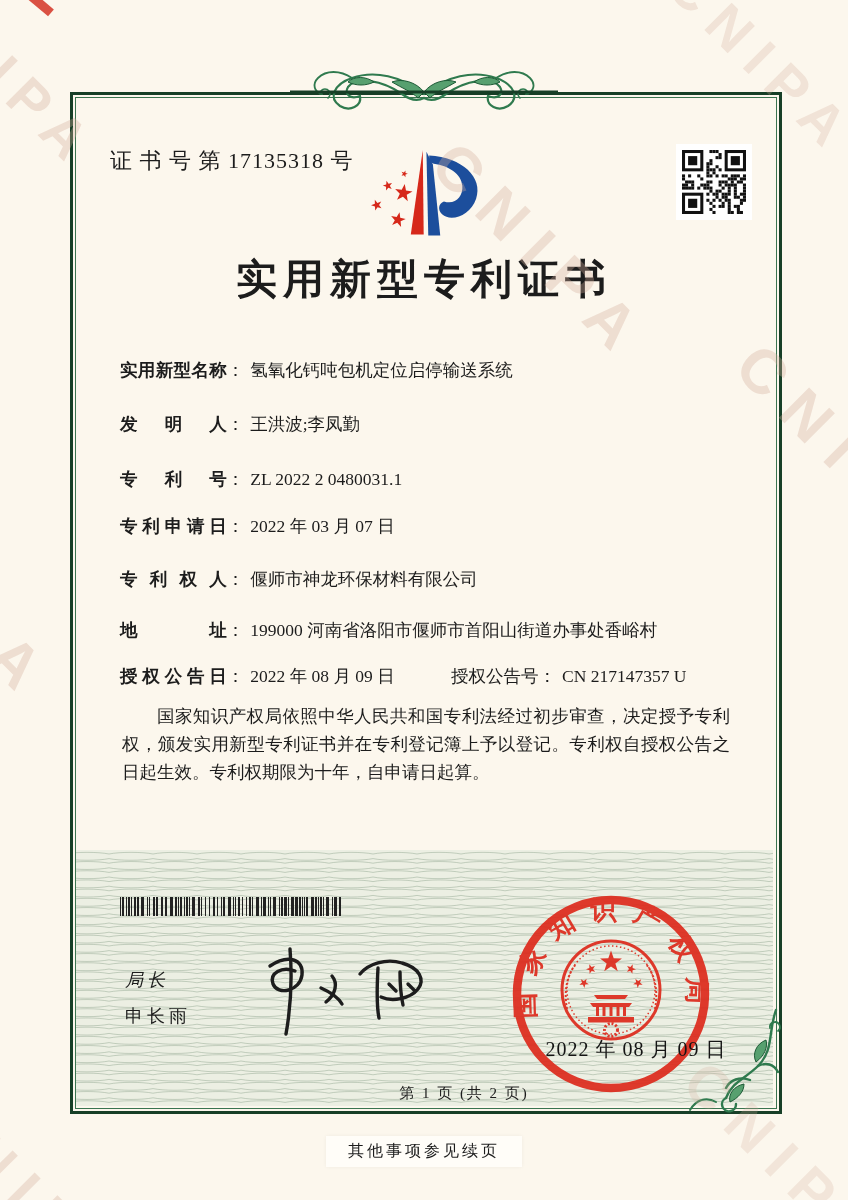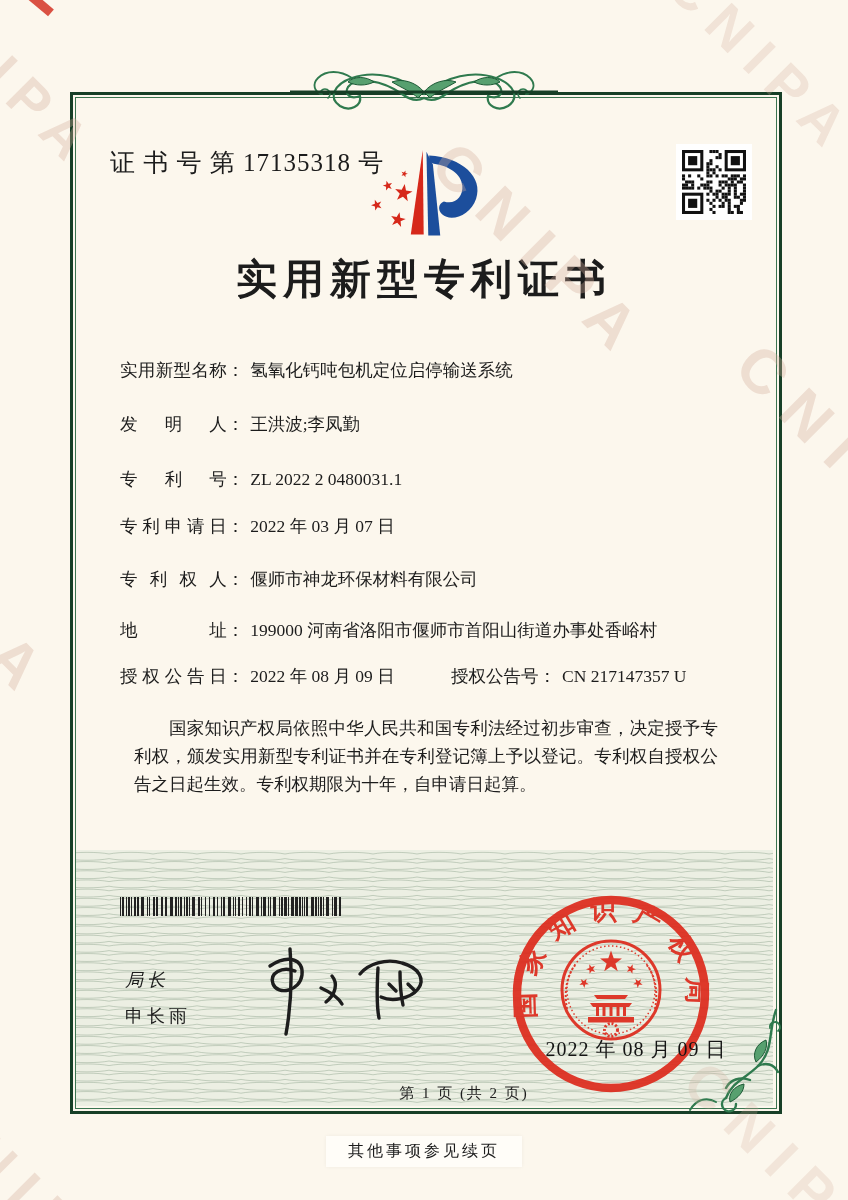--- a/index.html
+++ b/index.html
@@ -11,34 +11,34 @@
          border:3px solid #173f27;z-index:2;}
   .frame-inner{position:absolute;inset:2px;border:1px solid #3a7450;}
   
   .band{position:absolute;left:75px;top:850px;width:698px;height:256px;
         background:#ecefe3;z-index:1;overflow:hidden;}
   
   .wm{position:absolute;z-index:6;pointer-events:none;
       font-family:"Liberation Sans","DejaVu Sans",sans-serif;font-weight:bold;
       color:rgba(210,173,156,0.34);transform-origin:left top;white-space:nowrap;}
   
-  .certno{position:absolute;left:110px;top:146px;font-size:25px;letter-spacing:1px;z-index:3;}
+  .certno{position:absolute;left:110px;top:146px;font-size:22px;letter-spacing:1px;z-index:3;}
   .qrbox{position:absolute;left:676px;top:144px;width:76px;height:76px;background:#fff;z-index:3;}
   .title{position:absolute;left:0;top:252px;width:100%;text-align:center;font-size:41px;
          font-weight:bold;letter-spacing:6px;z-index:3;}
   
   .fields{position:absolute;left:120px;top:352px;width:618px;z-index:3;font-size:17.5px;}
   .frow{position:absolute;left:0;white-space:nowrap;}
   .flabel{display:inline-block;width:6.1em;text-align:justify;text-align-last:justify;
-          vertical-align:top;}
+          vertical-align:top;font-weight:bold;}
   .fcolon{margin-right:6px;}
   
   .bodytext{position:absolute;left:118px;top:698px;width:616px;z-index:3;
             font-size:17.5px;line-height:28px;text-align:justify;}
-  .bodytext p{margin:16px;text-indent:2em;}
+  .bodytext p{margin:4px;text-indent:2em;}
   
   .barcode{position:absolute;left:120px;top:897px;width:222px;height:19px;z-index:3;}
   .officer-title{position:absolute;left:125px;top:968px;font-size:18px;letter-spacing:4px;z-index:3;font-style:italic;}
   .officer-name{position:absolute;left:125px;top:1004px;font-size:18px;letter-spacing:4px;z-index:3;}
   .signature{position:absolute;left:248px;top:944px;z-index:3;}
   .seal{position:absolute;left:505px;top:888px;width:212px;height:212px;z-index:3;}
   .seal-text{font-size:26px;font-weight:bold;letter-spacing:15px;fill:#dd2a1c;
              font-family:"Liberation Serif","DejaVu Serif",serif;}
   .seal-date{position:absolute;left:520px;top:1036px;width:232px;text-align:center;
              font-size:20px;letter-spacing:1px;color:#141414;z-index:4;}

